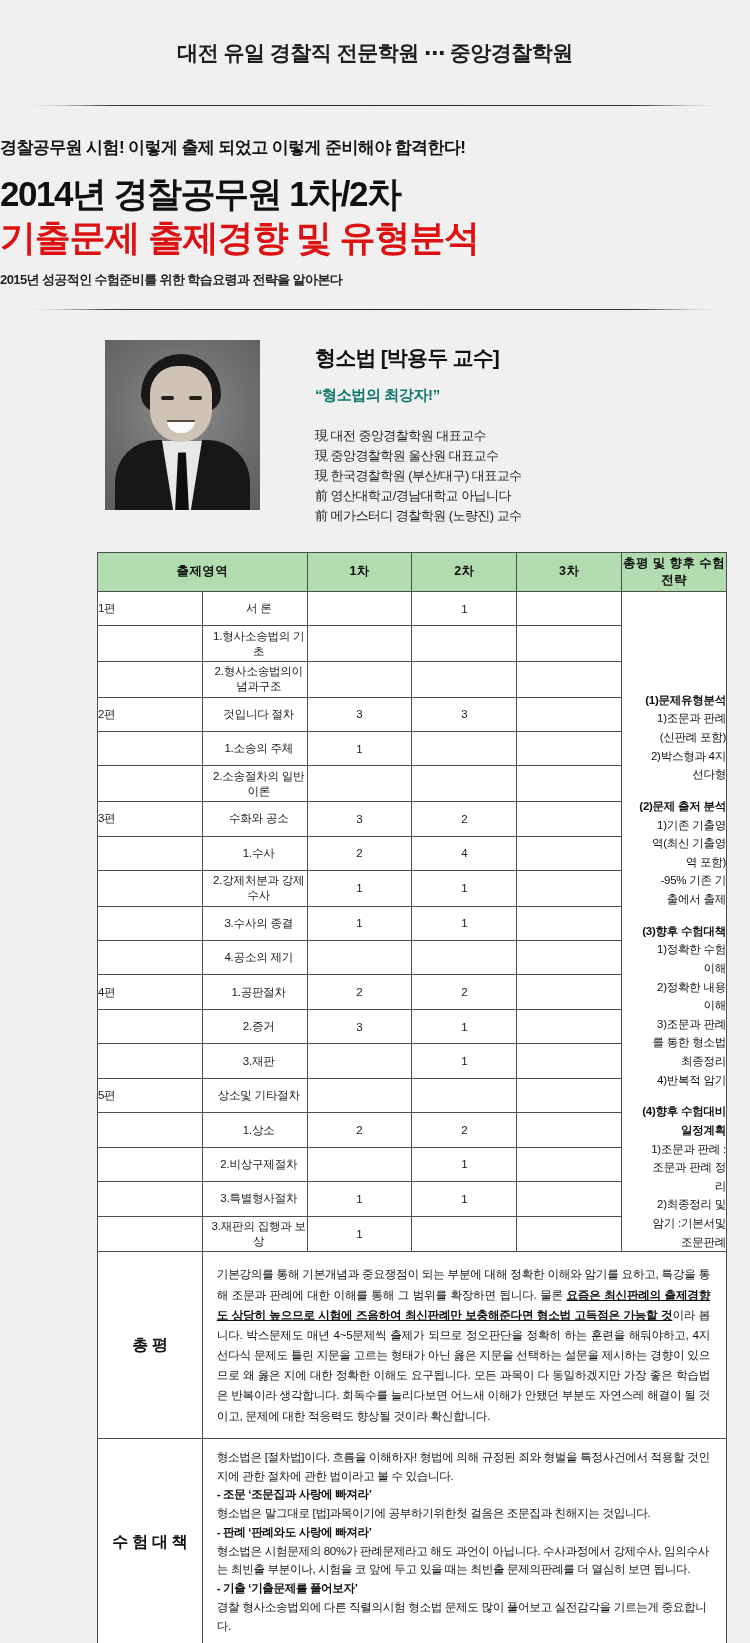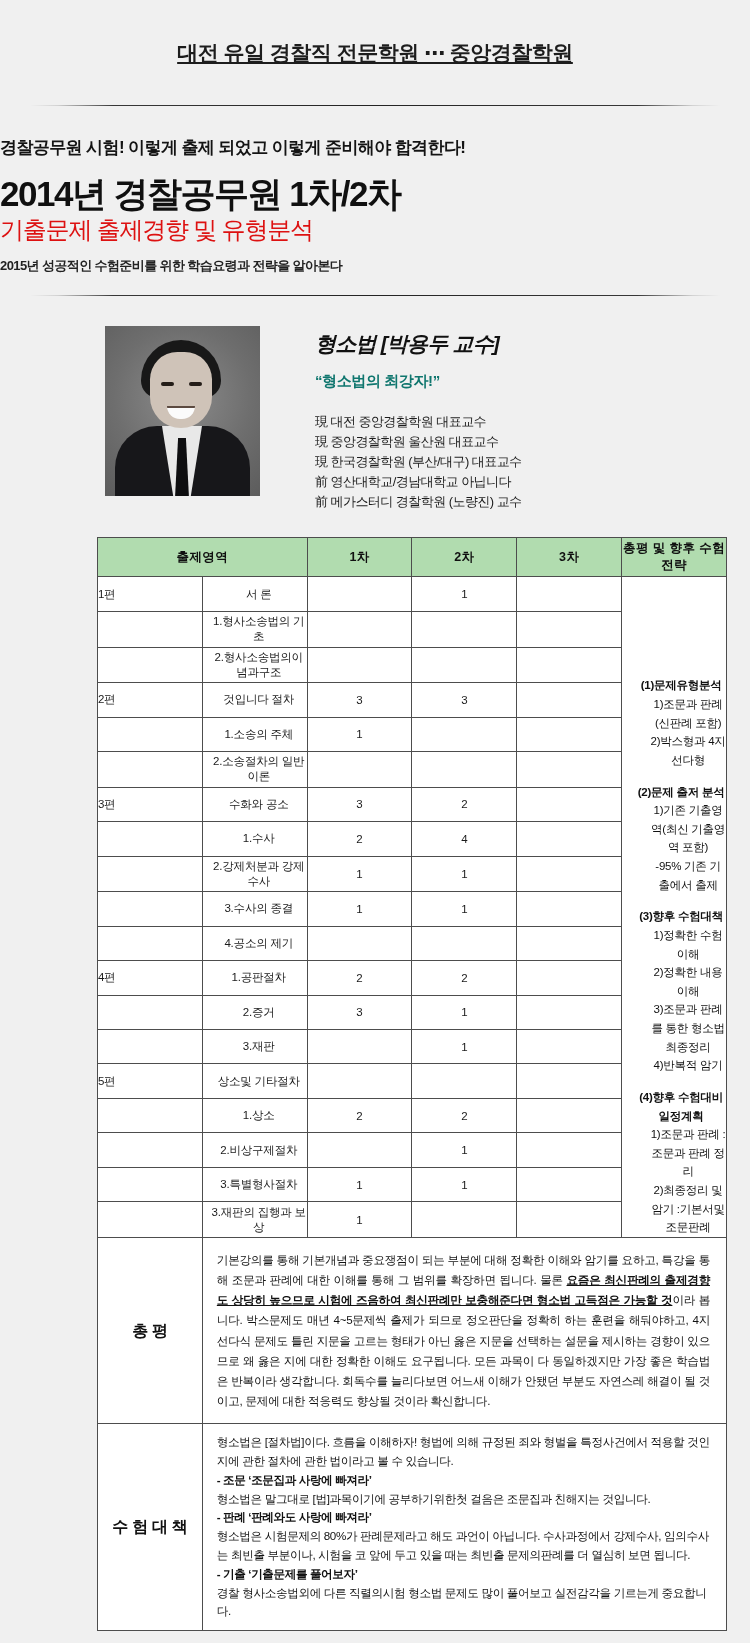--- a/index.html
+++ b/index.html
@@ -22,21 +22,20 @@
     display: flex;
     align-items: center;
     justify-content: center;
     position: relative;
   }
   .top-bar-title {
     font-size: 21px;
     font-weight: bold;
     letter-spacing: -0.5px;
     color: #1d1d1d;
-    text-decoration: underline;
   }
   .rule {
     height: 1px;
     width: 690px;
     margin: 0 auto;
     background: linear-gradient(to right,
         rgba(240,240,240,0) 0%,
         rgba(120,120,120,0.25) 4%,
         rgba(40,40,40,0.92) 12%,
         rgba(25,25,25,0.95) 50%,
@@ -58,22 +57,22 @@
     margin-bottom: 14px;
   }
   .hero-line1 {
     font-size: 35px;
     font-weight: bold;
     letter-spacing: -1.5px;
     color: #101010;
     line-height: 1.18;
   }
   .hero-line2 {
-    font-size: 24px;
-    font-weight: normal;
+    font-size: 36px;
+    font-weight: bold;
     letter-spacing: -1.2px;
     color: #dd1111;
     line-height: 1.2;
     margin-top: 2px;
   }
   .hero-sub {
     font-size: 13px;
     font-weight: bold;
     letter-spacing: -0.6px;
     color: #222;
@@ -151,21 +150,20 @@
     position: absolute;
     left: 70px; top: 112px;
     width: 14px; height: 60px;
     background: #0e0e10;
     clip-path: polygon(22% 0, 78% 0, 100% 100%, 0 100%);
   }
   .prof-info { padding-top: 4px; }
   .prof-name {
     font-size: 21px;
     font-weight: bold;
-    font-style: italic;
     letter-spacing: -0.8px;
     color: #111;
   }
   .prof-quote {
     font-size: 15px;
     font-weight: bold;
     color: #0f766e;
     letter-spacing: -0.4px;
     margin-top: 14px;
   }
@@ -198,21 +196,21 @@
     height: 38px;
     font-size: 12.5px;
     font-weight: bold;
     letter-spacing: 0.4px;
     text-align: center;
     color: #101010;
   }
   .c-pyeon  { width: 34px;  text-align: left; font-size: 11.5px; letter-spacing: -0.3px; }
   .c-topic  { width: 176px; text-align: center; font-size: 11.5px; letter-spacing: -0.2px; padding-left: 8px !important; }
   .c-num    { width: 46px;  text-align: center; font-size: 11.5px; }
-  .c-right  { width: 272px; vertical-align: top; text-align: center; }
+  .c-right  { width: 272px; vertical-align: top; text-align: right; }
   table.main tbody tr { height: 30px; }
 
   .strategy {
     padding: 0 0 0 14px;
     font-size: 11.5px;
     line-height: 1.62;
     letter-spacing: -0.25px;
     color: #111;
   }
   .strategy .sg-head {

